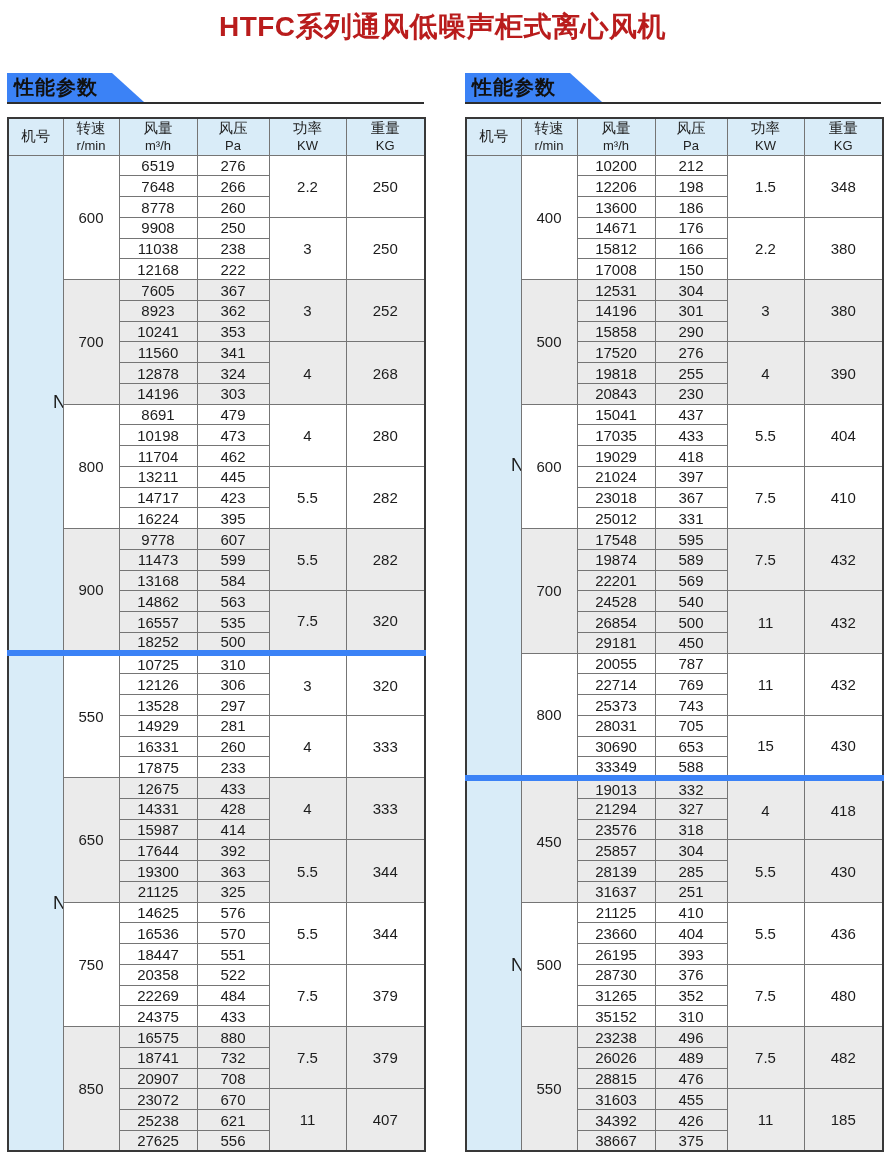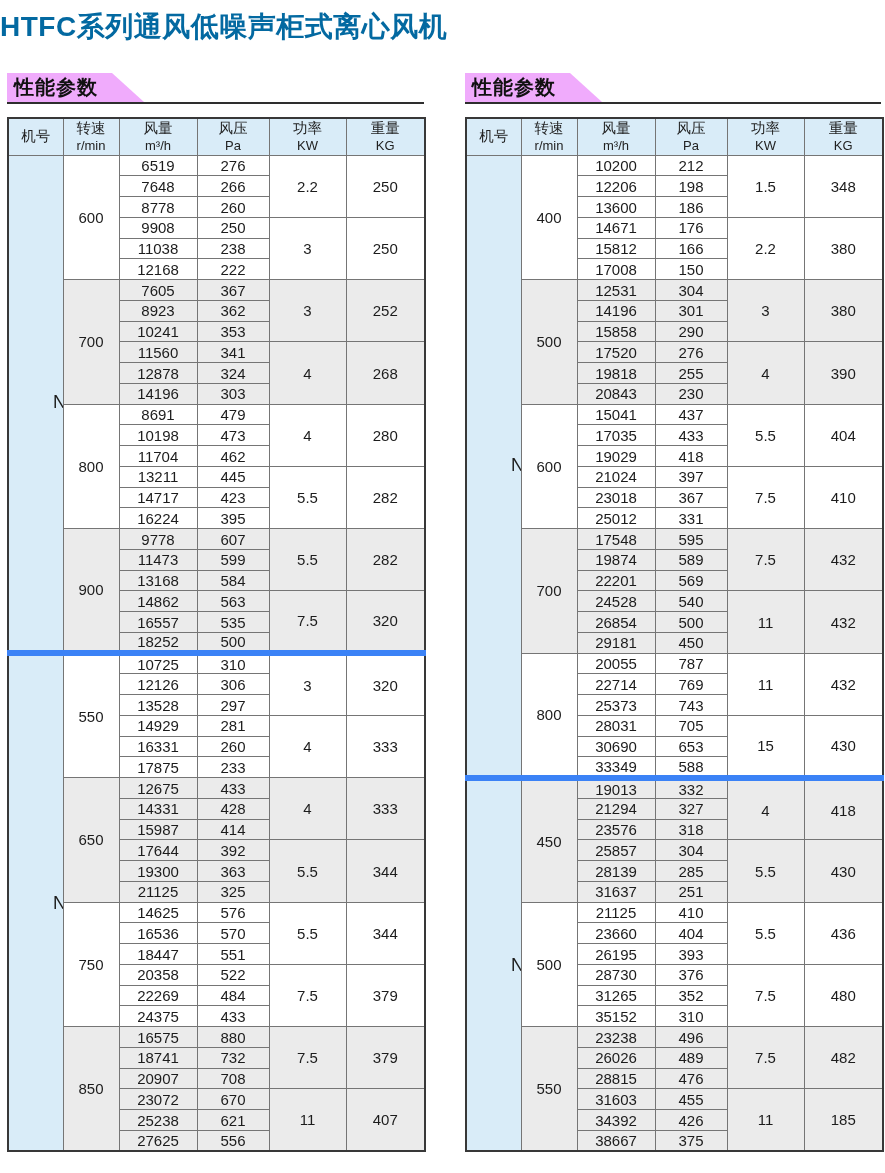--- a/index.html
+++ b/index.html
@@ -10,33 +10,33 @@
     font-family: "Liberation Sans", "DejaVu Sans", sans-serif;
     color: #1c1c1c;
     position: relative;
     overflow: hidden;
   }
   .page-title {
     position: absolute;
     top: 8px; left: 0;
     width: 885px;
     margin: 0;
-    text-align: left;
+    text-align: center;
     font-size: 28px;
     font-weight: bold;
     letter-spacing: 0.5px;
-    color: #0369a1;
+    color: #b91c1c;
   }
   .perf-panel { position: absolute; top: 73px; }
   #panel-left  { left: 7px;  width: 417px; }
   #panel-right { left: 465px; width: 416px; }
 
   .tab {
     width: 137px; height: 29px;
-    background: #f0abfc;
+    background: #3b82f6;
     clip-path: polygon(0 0, calc(100% - 32px) 0, 100% 100%, 0 100%);
     display: flex; align-items: center;
     padding-left: 7px;
   }
   .tab-label { font-size: 20px; font-weight: bold; color: #111; letter-spacing: 1px; }
   .tab-rule { height: 2px; background: #2e2e2e; width: 100%; }
 
   table.spec {
     margin-top: 13px;
     border-collapse: collapse;

